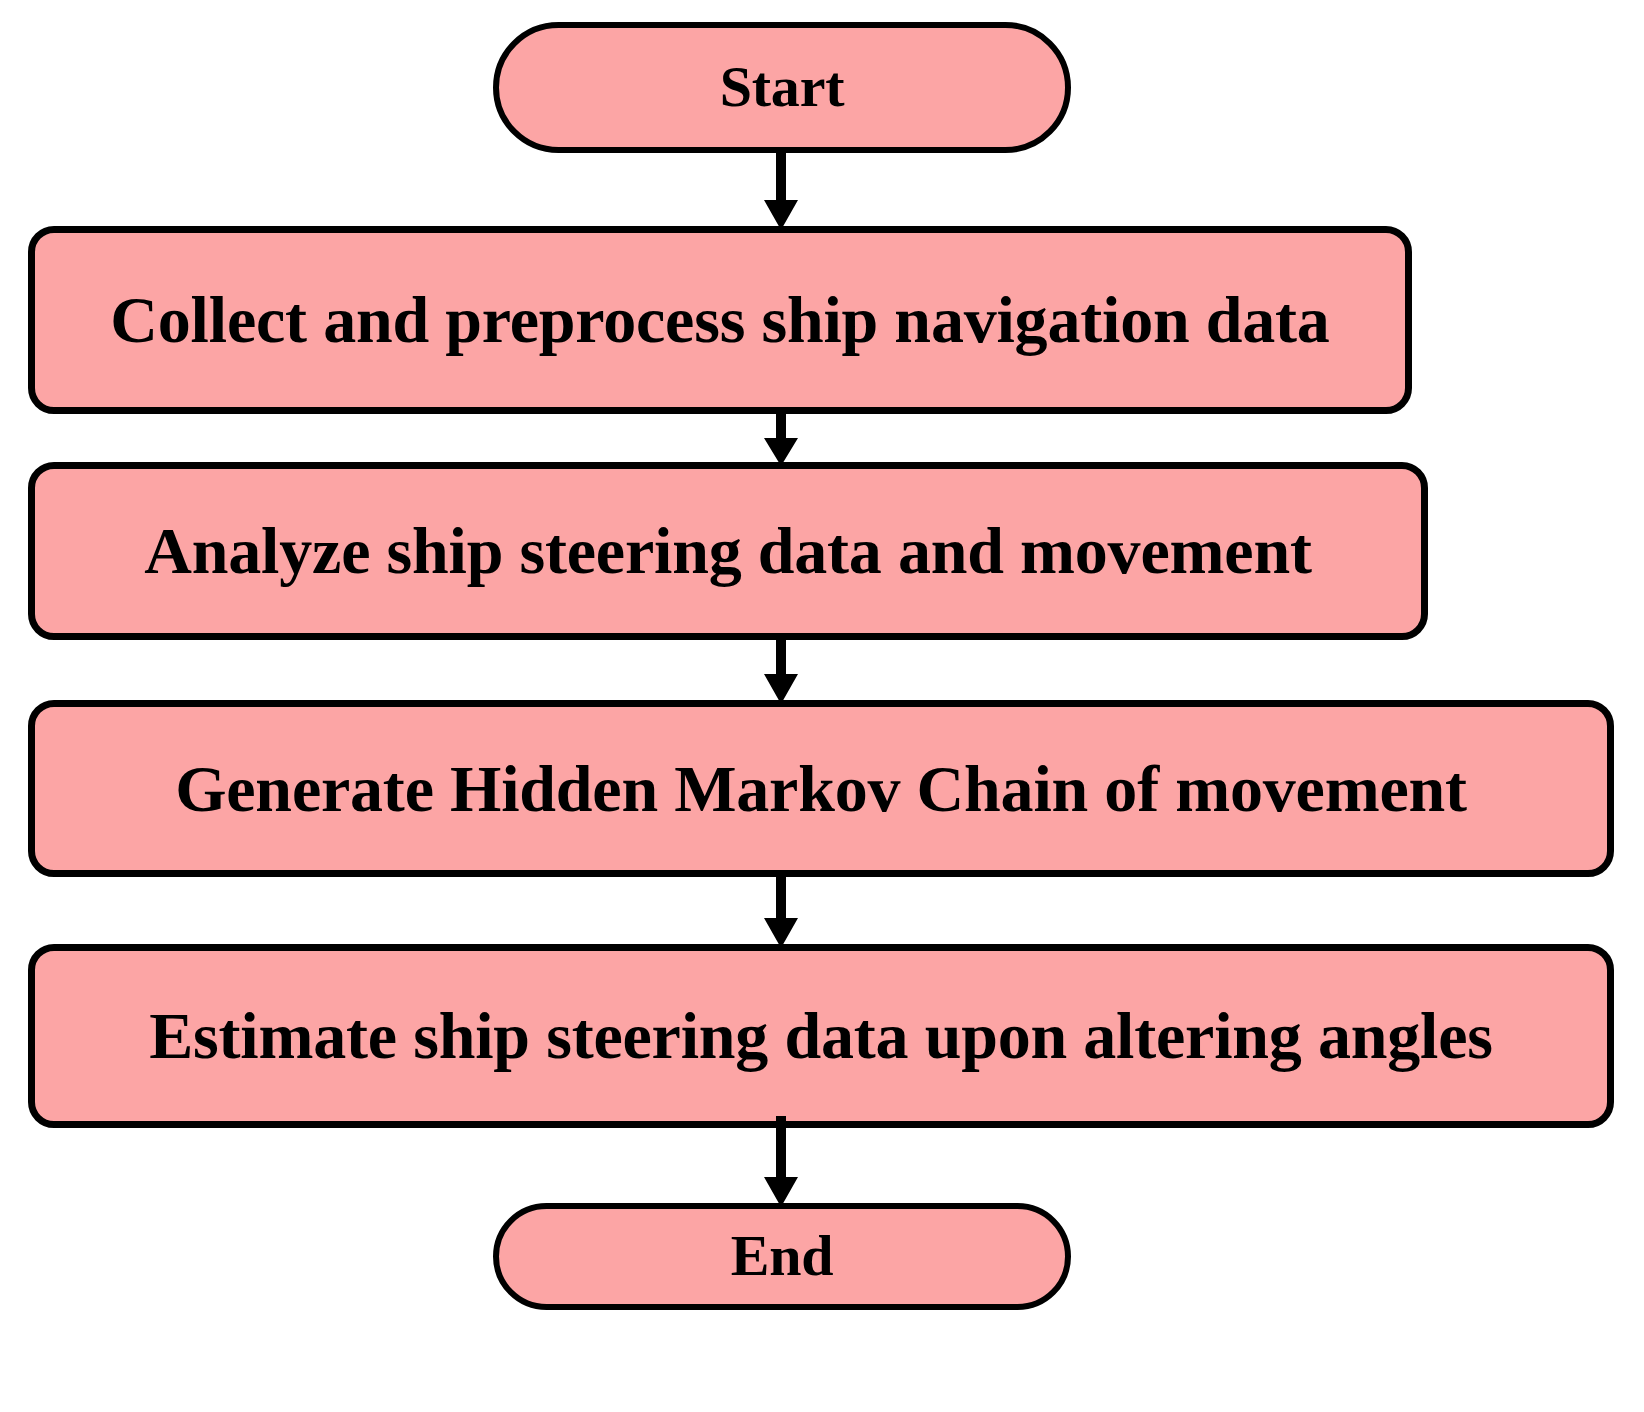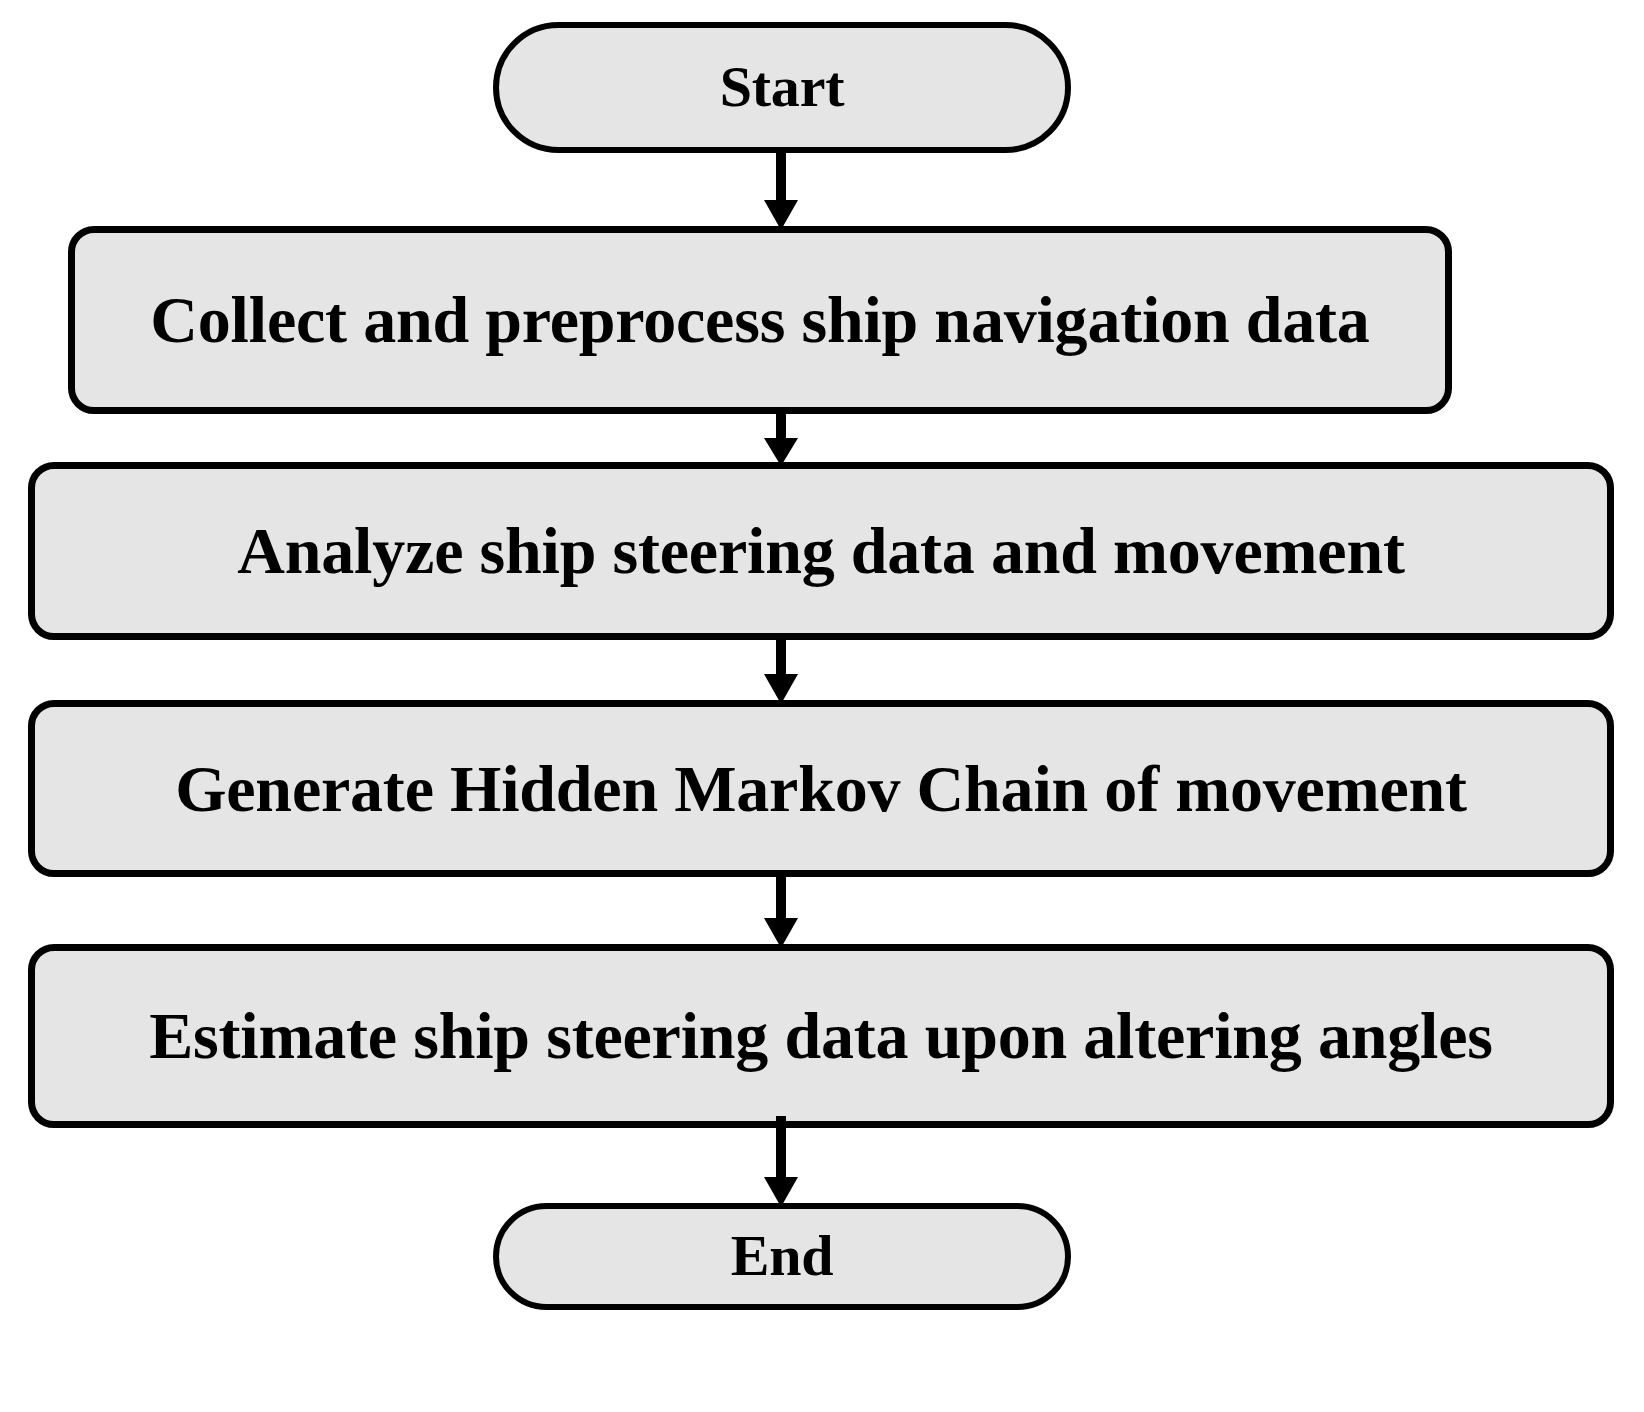--- a/index.html
+++ b/index.html
@@ -16,21 +16,21 @@
     width: 1644px;
     height: 1412px;
     background: #ffffff;
     overflow: hidden;
   }
 
   
   .node {
     position: absolute;
     box-sizing: border-box;
-    background: #e5e5e5;
+    background: #fca5a5;
     border: 7px solid #000000;
     display: flex;
     align-items: center;
     justify-content: center;
     text-align: center;
   }
   .node .node-label {
     font-weight: bold;
     color: #000000;
     line-height: 1.05;
@@ -60,26 +60,25 @@
     left: 493px;
     top: 22px;
     width: 578px;
     height: 131px;
   }
   #node-collect {
     left: 28px;
     top: 226px;
     width: 1384px;
     height: 188px;
-    margin-left: 40px;
   }
   #node-analyze {
     left: 28px;
     top: 462px;
-    width: 1586px;
+    width: 1400px;
     height: 178px;
   }
   #node-generate {
     left: 28px;
     top: 700px;
     width: 1586px;
     height: 177px;
   }
   #node-estimate {
     left: 28px;

